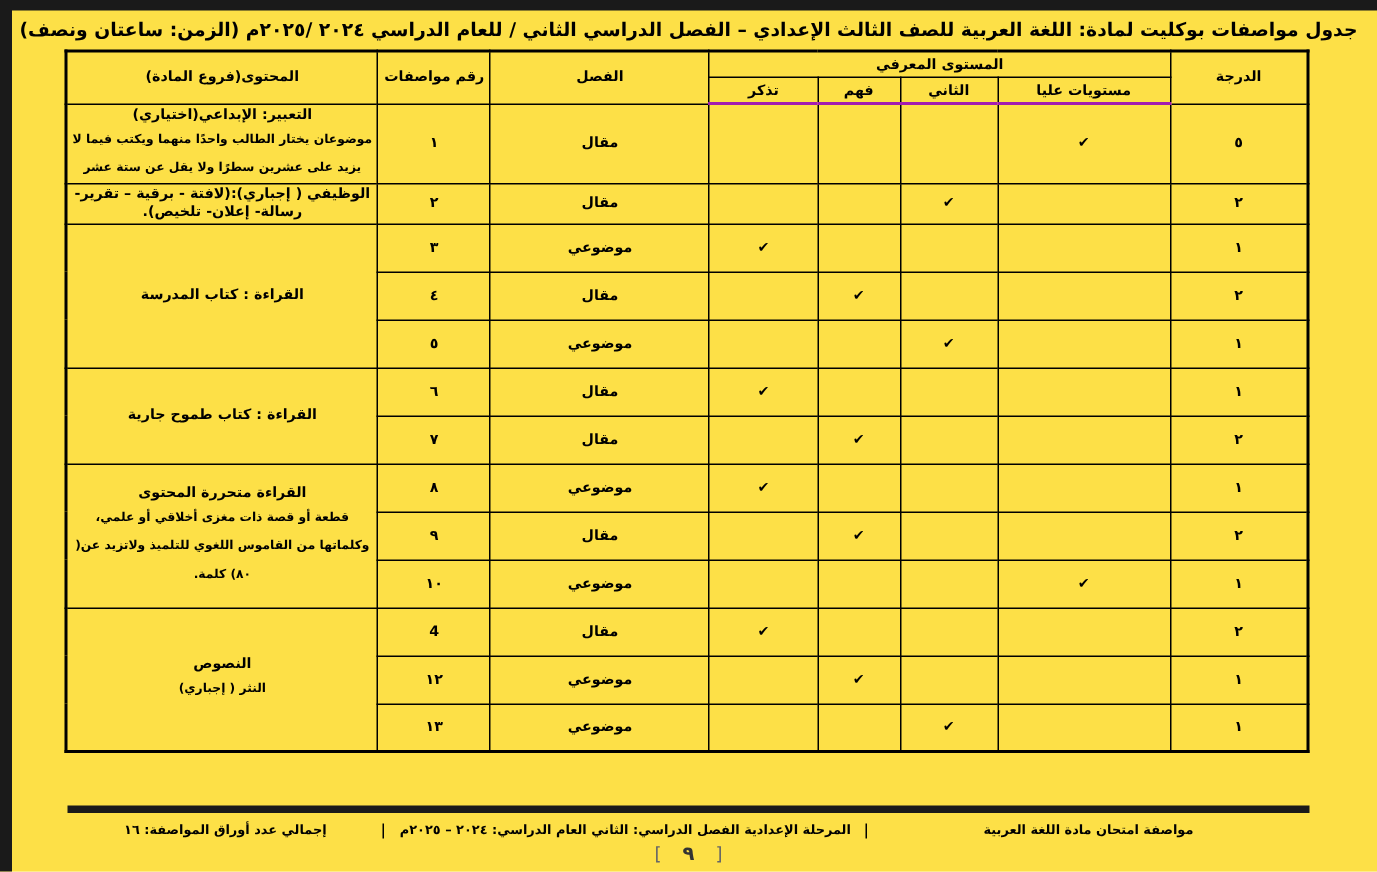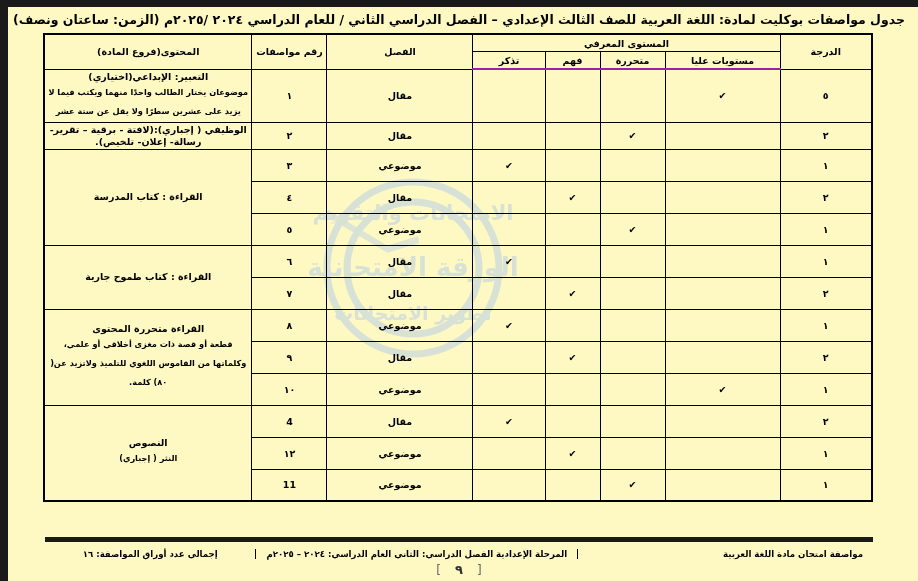--- a/index.html
+++ b/index.html
@@ -14,21 +14,21 @@
     overflow: hidden;
     font-family: "DejaVu Sans", "Liberation Sans", sans-serif;
     color: #000000;
     position: relative;
   }
 
   
   .page {
     position: absolute;
     inset: 0;
-    background: #fef9c3;
+    background: #fde047;
   }
   .edge-bar-top {
     position: absolute;
     top: 0; left: 0;
     width: 918px;
     height: 7px;
     background: #1a1a1a;
   }
   .edge-bar-left {
     position: absolute;
@@ -137,21 +137,21 @@
     display: flex;
     align-items: center;
     font-size: 8.6px;
     font-weight: bold;
   }
   .footer .f-cell {
     position: relative;
     padding: 0 10px;
     white-space: nowrap;
   }
-  .footer .f-right  { width: 300px; text-align: right; }
+  .footer .f-right  { width: 300px; text-align: center; }
   .footer .f-mid    { width: 320px; border-right: 1px solid #000; }
   .footer .f-left   { width: 208px; text-align: center; border-right: 1px solid #000; }
 
   .page-number {
     position: absolute;
     top: 562px;
     left: 0;
     width: 918px;
     text-align: center;
     font-size: 12px;
@@ -165,35 +165,20 @@
 </head>
 <body>
 
 <div class="page">
 
   <div class="edge-bar-top"></div>
   <div class="edge-bar-left"></div>
 
   <div class="doc-title">جدول مواصفات بوكليت لمادة: اللغة العربية للصف الثالث الإعدادي – الفصل الدراسي الثاني / للعام الدراسي ٢٠٢٤ /٢٠٢٥م (الزمن: ساعتان ونصف)</div>
 
-  <div class="watermark">
-    <svg width="290" height="230" viewBox="0 0 290 230" aria-hidden="true">
-      <g fill="none" stroke="#b9cfe4" stroke-width="7">
-        <circle cx="145" cy="118" r="86"></circle>
-        <circle cx="145" cy="118" r="66"></circle>
-      </g>
-      <g fill="#b9cfe4" opacity=".85">
-        <path d="M60 60 L120 96 L118 102 L58 66 Z"></path>
-        <path d="M118 96 L150 86 L151 93 L119 103 Z"></path>
-      </g>
-      <text x="145" y="70" text-anchor="middle" fill="#b9cfe4" font-size="21" font-weight="bold" font-family="'DejaVu Sans',sans-serif">الامتحانات والتقويم</text>
-      <text x="145" y="126" text-anchor="middle" fill="#b9cfe4" font-size="26" font-weight="bold" font-family="'DejaVu Sans',sans-serif">الورقة الامتحانية</text>
-      <text x="145" y="170" text-anchor="middle" fill="#b9cfe4" font-size="19" font-weight="bold" font-family="'DejaVu Sans',sans-serif">تطوير الامتحانات</text>
-    </svg>
-  </div>
 
   <div class="spec-table-wrap">
     <table class="spec">
       <colgroup>
         <col style="width:92px">
         <col style="width:115px">
         <col style="width:65px">
         <col style="width:55px">
         <col style="width:72px">
         <col style="width:146px">
@@ -203,21 +188,21 @@
       <thead>
         <tr class="head-row-top">
           <th class="hdr-main" rowspan="2">الدرجة</th>
           <th class="hdr-main" colspan="4">المستوى المعرفي</th>
           <th class="hdr-main" rowspan="2">الفصل</th>
           <th class="hdr-main" rowspan="2">رقم مواصفات</th>
           <th class="hdr-main" rowspan="2">المحتوى(فروع المادة)</th>
         </tr>
         <tr class="head-row-sub">
           <th class="hdr-sub">مستويات عليا</th>
-          <th class="hdr-sub">متحررة</th>
+          <th class="hdr-sub">الثاني</th>
           <th class="hdr-sub">فهم</th>
           <th class="hdr-sub">تذكر</th>
         </tr>
       </thead>
       <tbody id="spec-body">
           <tr class="rowline" style="height: 40px;">
             <td class="col-grade">٥</td>
             <td class="chk">✔</td>
             <td class="chk"></td>
             <td class="chk"></td>
@@ -330,21 +315,21 @@
             <td class="col-type">موضوعي</td>
             <td class="col-qnum">١٢</td>
           </tr>
           <tr style="height: 32px;">
             <td class="col-grade">١</td>
             <td class="chk"></td>
             <td class="chk">✔</td>
             <td class="chk"></td>
             <td class="chk"></td>
             <td class="col-type">موضوعي</td>
-            <td class="col-qnum">11</td>
+            <td class="col-qnum">١٣</td>
           </tr>
         </tbody>
     </table>
   </div>
 
   <div class="footer-rule-thick"></div>
 
   <div class="footer">
     <div class="f-cell f-right">مواصفة امتحان مادة اللغة العربية</div>
     <div class="f-cell f-mid">المرحلة الإعدادية  الفصل الدراسي: الثاني العام الدراسي: ٢٠٢٤ – ٢٠٢٥م</div>

